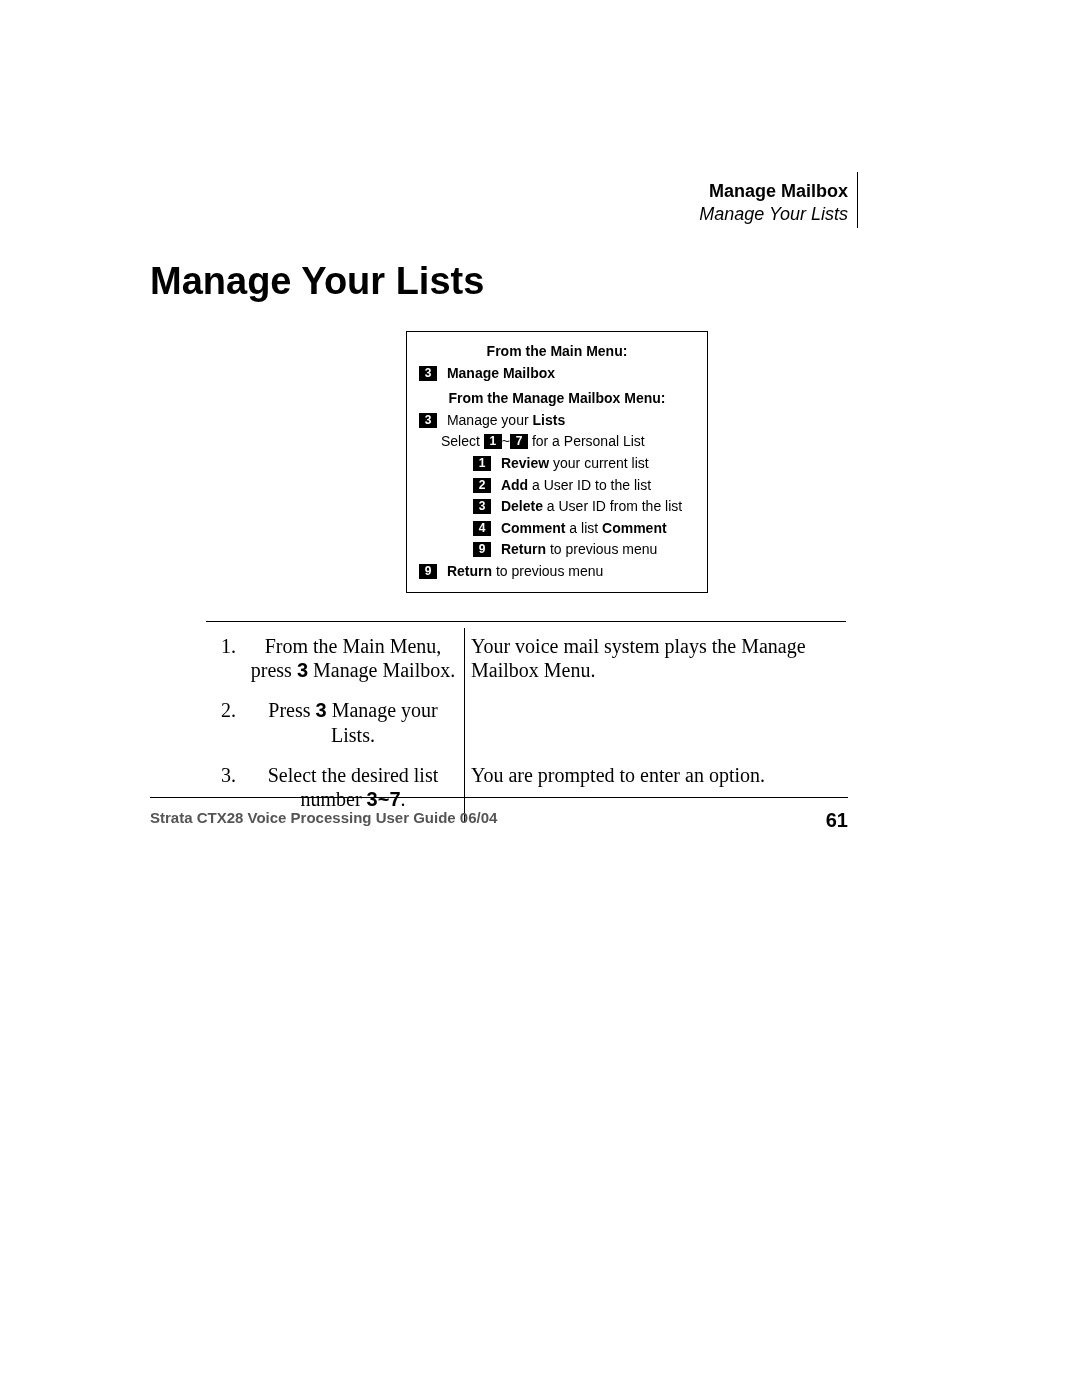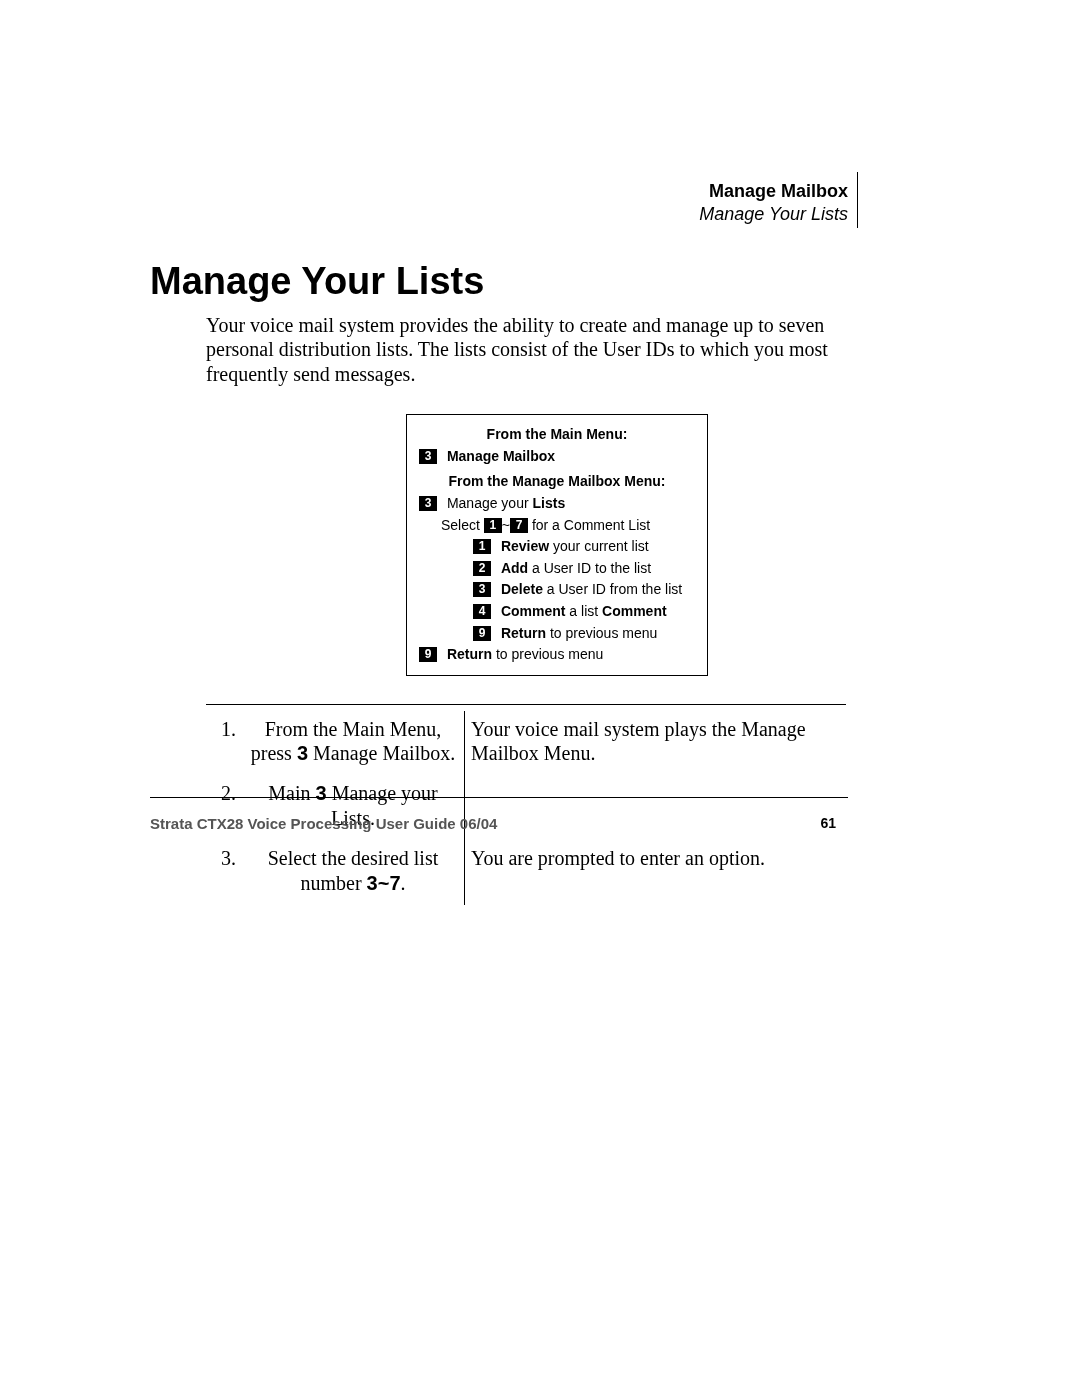--- a/index.html
+++ b/index.html
@@ -106,61 +106,60 @@
   .footer {
     position: absolute;
     left: 150px;
     right: 232px;
     bottom: 354px;
     border-top: 1px solid #000;
   }
   .footer-row {
     position: absolute;
     left: 150px;
-    right: 244px;
+    right: 232px;
     bottom: 320px;
     font-family: Arial, Helvetica, sans-serif;
     font-size: 15px;
   }
   .footer-row .ftitle { font-weight: bold; color:#555; }
   .footer-row .pagenum {
     float: right;
-    font-size: 14px;
+    font-size: 20px;
     font-weight: bold;
   }
 </style>
 </head>
 <body>
 
 <div class="page">
 
   <div class="rh-rule"></div>
   <div class="running-head">
     <div class="chap">Manage Mailbox</div>
     <div class="sec">Manage Your Lists</div>
   </div>
 
   <h1 class="title">Manage Your Lists</h1>
 
   <div class="body-text">
-    <p>Your voice mail system provides the ability to create and manage up to seven personal distribution lists. The lists consist of the User IDs to which you most frequently send messages.</p>
 
     <div class="menu-box">
       <div class="menu-line menu-bold">From the Main Menu:</div>
       <div class="menu-line">
         <span class="keycap">3</span>
         <span class="menu-bold" style="margin-left:6px;">Manage Mailbox</span>
       </div>
       <div class="menu-line menu-bold" style="margin-top:6px;">From the Manage Mailbox Menu:</div>
       <div class="menu-line">
         <span class="keycap">3</span>
         <span style="margin-left:6px;">Manage your </span><span class="menu-bold">Lists</span>
       </div>
       <div class="menu-line menu-sub">
-        <span>Select </span><span class="keycap">1</span><span>~</span><span class="keycap">7</span><span> for a Comment List</span>
+        <span>Select </span><span class="keycap">1</span><span>~</span><span class="keycap">7</span><span> for a Personal List</span>
       </div>
       <div class="menu-line menu-sub2">
         <span class="keycap">1</span>
         <span class="menu-bold" style="margin-left:6px;">Review</span><span> your current list</span>
       </div>
       <div class="menu-line menu-sub2">
         <span class="keycap">2</span>
         <span class="menu-bold" style="margin-left:6px;">Add</span><span> a User ID to the list</span>
       </div>
       <div class="menu-line menu-sub2">
@@ -188,21 +187,21 @@
           <tr>
         <td class="idx">1.</td>
         <td class="left">
           <span>From the Main Menu, press </span><span class="b">3</span><span> Manage Mailbox.</span>
         </td>
         <td>Your voice mail system plays the Manage Mailbox Menu.</td>
       </tr>
       <tr>
         <td class="idx">2.</td>
         <td class="left">
-          <span>Main </span><span class="b">3</span><span> Manage your Lists.</span>
+          <span>Press </span><span class="b">3</span><span> Manage your Lists.</span>
         </td>
         <td></td>
       </tr>
       <tr>
         <td class="idx">3.</td>
         <td class="left">
           <span>Select the desired list number </span><span class="b">3~7</span><span>.</span>
         </td>
         <td>You are prompted to enter an option.</td>
       </tr>

